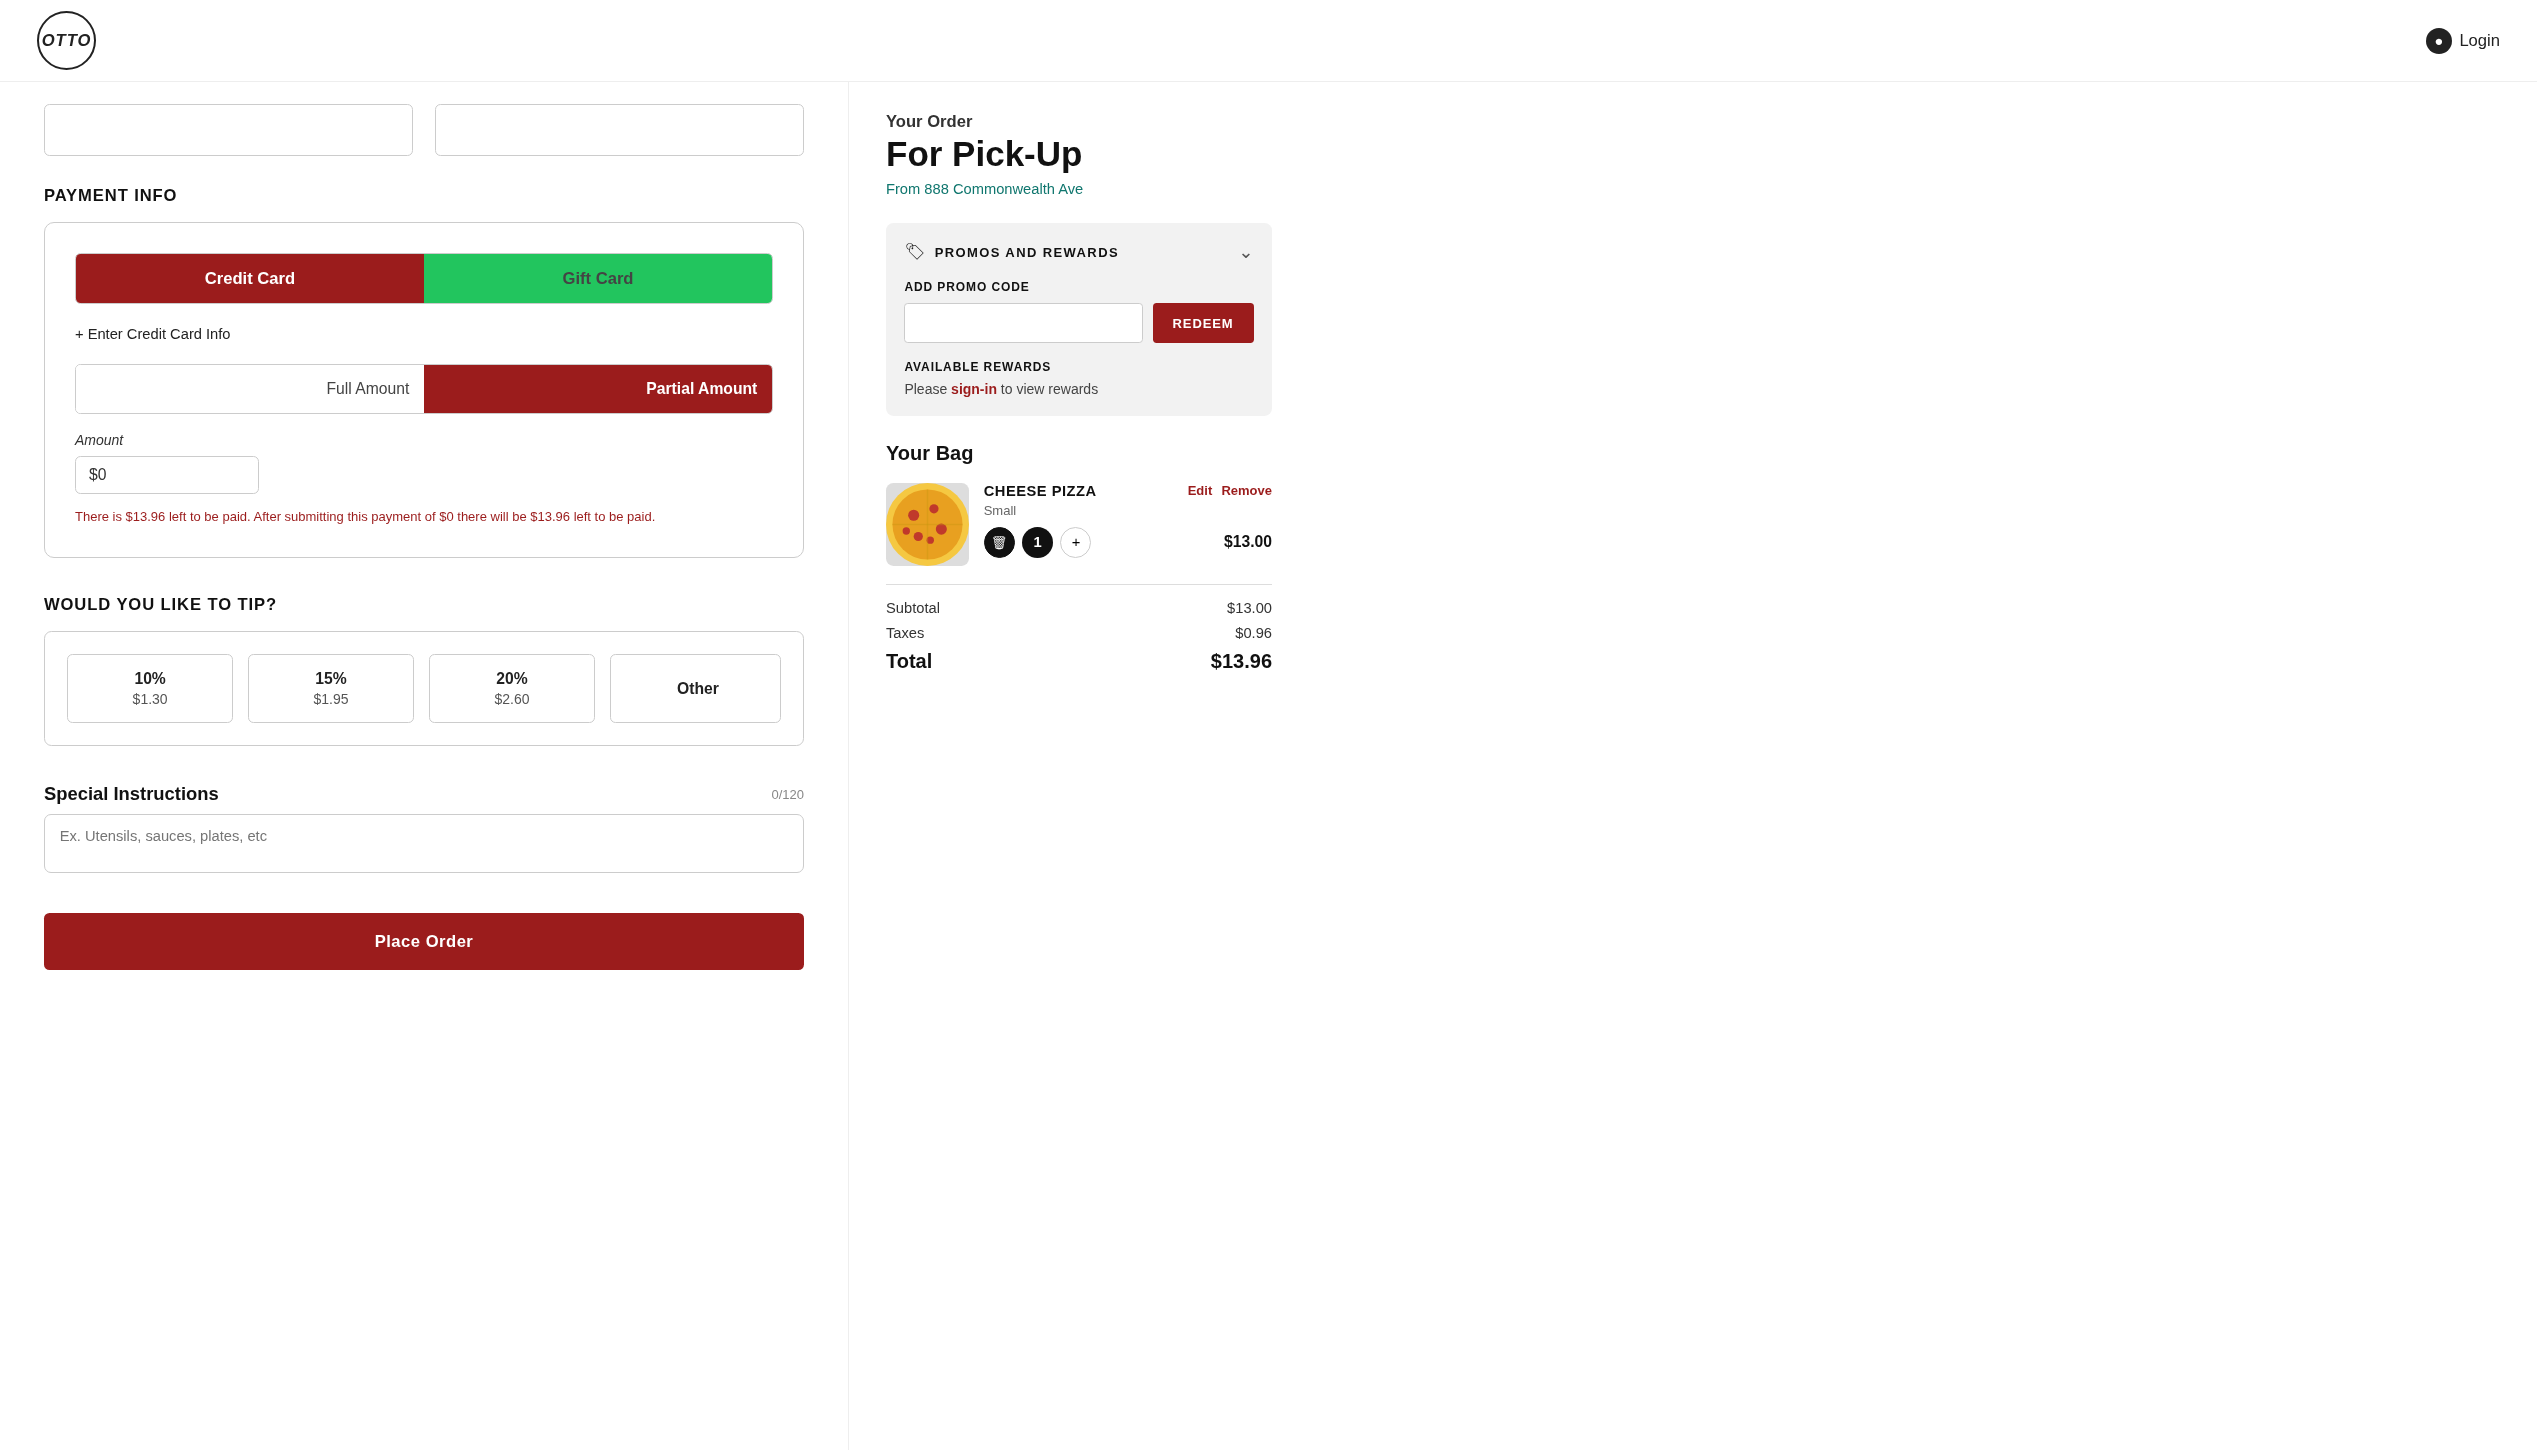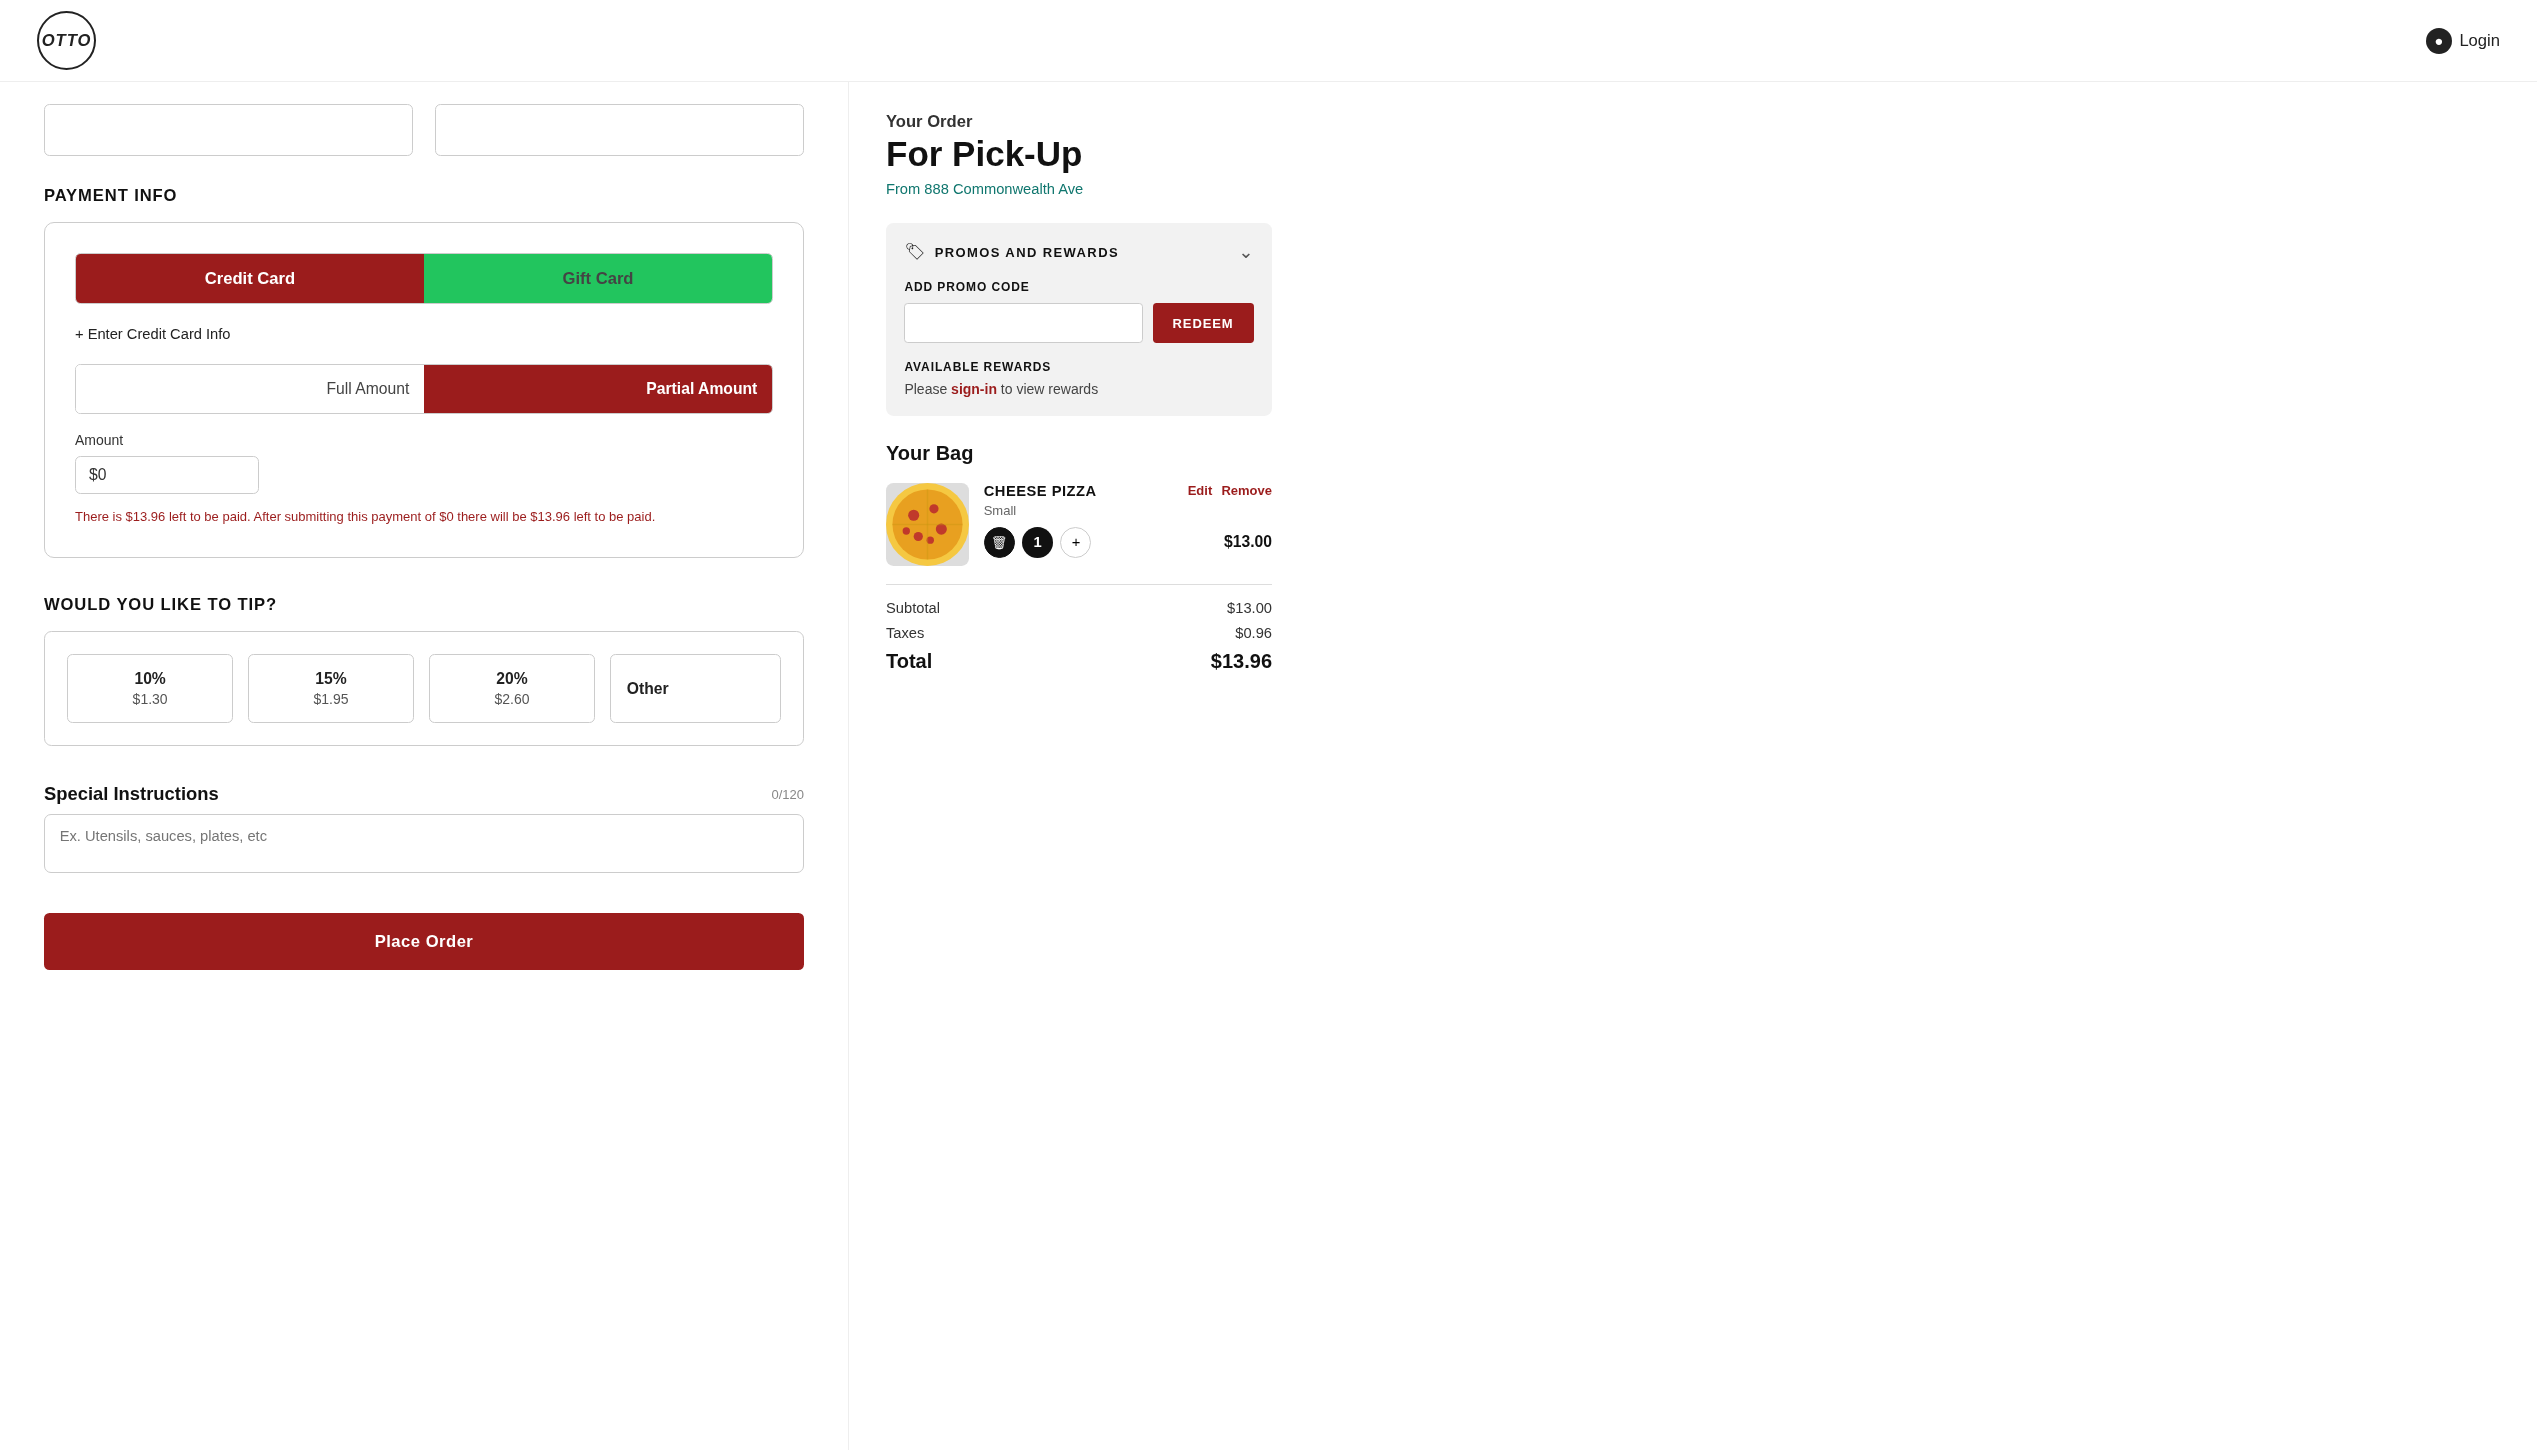--- a/index.html
+++ b/index.html
@@ -158,20 +158,21 @@
       background: #fff;
       color: #444;
     }
 
     
     .amount-label {
       font-size: 14px;
       color: #333;
       margin-bottom: 7.4px;
       font-weight: 500;
+      font-style: italic;
     }
     .amount-input-wrapper {
       width: 184px;
       border: 0.9px solid #ccc;
       border-radius: 5.5px;
       padding: 9.2px 13px;
       font-size: 15.7px;
       color: #333;
       margin-bottom: 13px;
       display: flex;
@@ -228,20 +229,21 @@
       margin-bottom: 3.7px;
     }
     .tip-option .tip-amt {
       font-size: 14px;
       color: #555;
       display: block;
     }
     .tip-option.other-tip {
       display: flex;
       align-items: center;
+      justify-content: center;
       padding-left: 16px;
     }
     .tip-option.other-tip span {
       font-size: 15.7px;
       font-weight: 700;
     }
 
     
     .special-section {
       margin-bottom: 37px;

